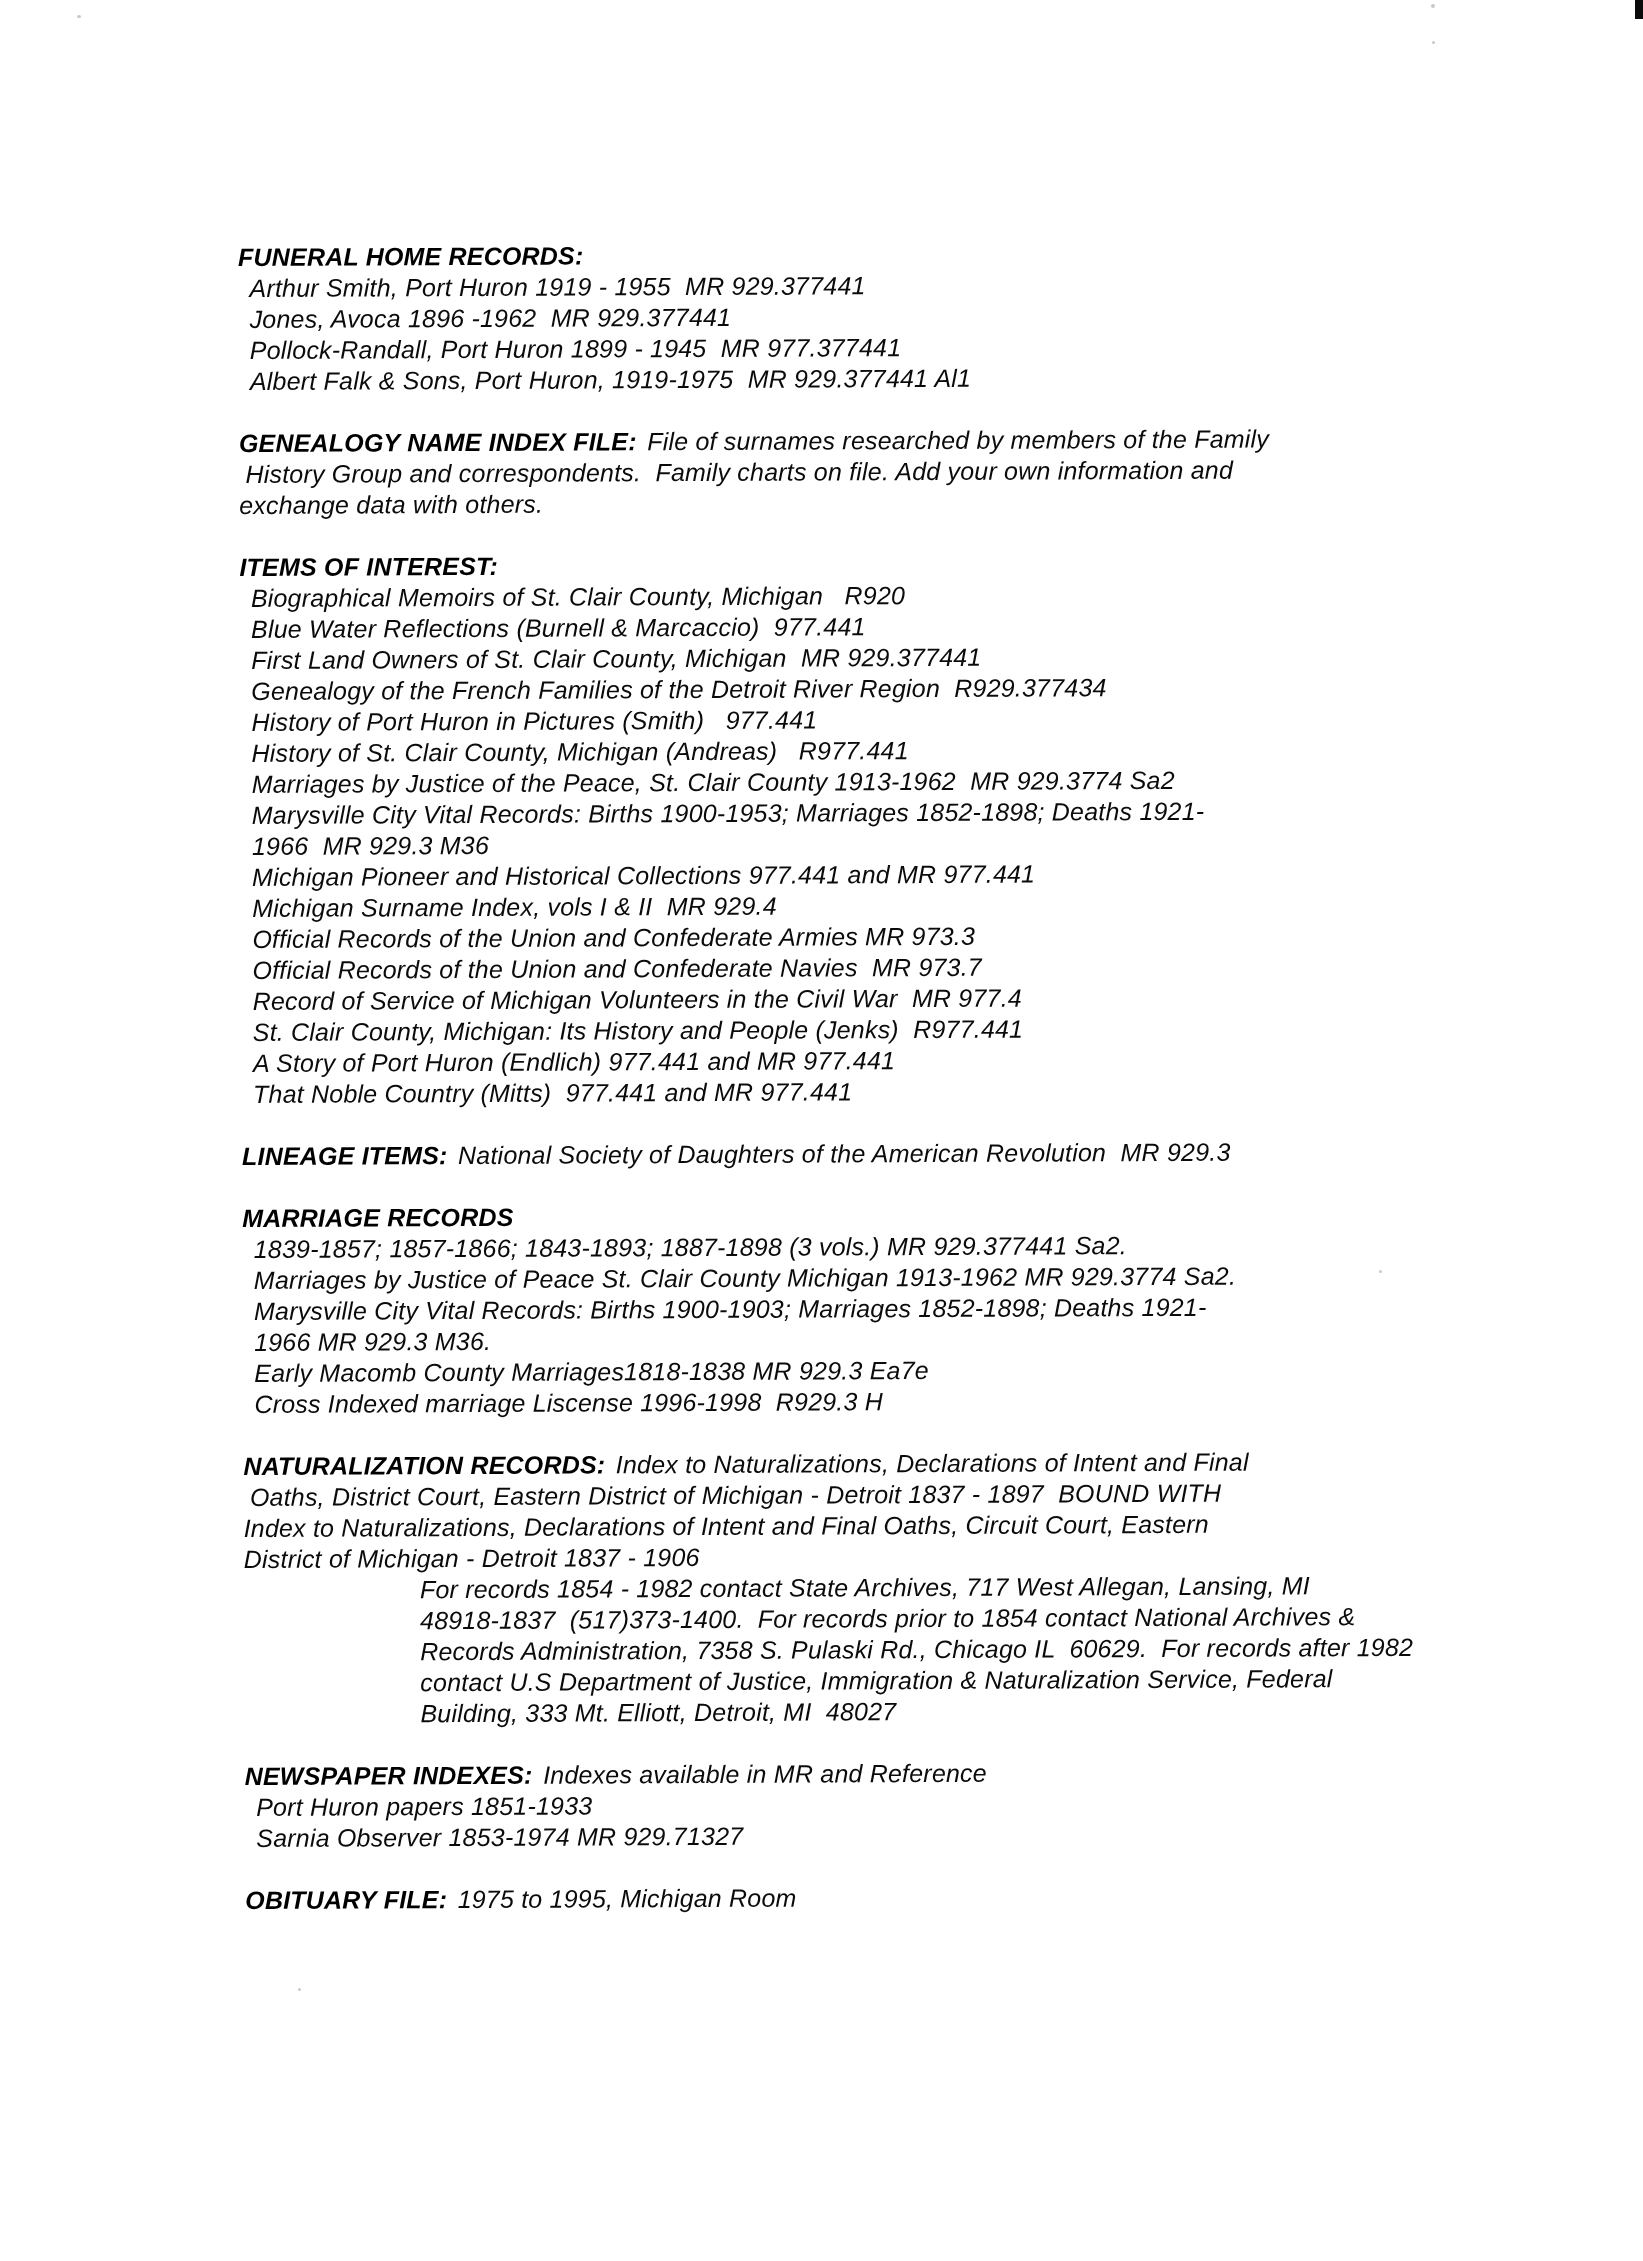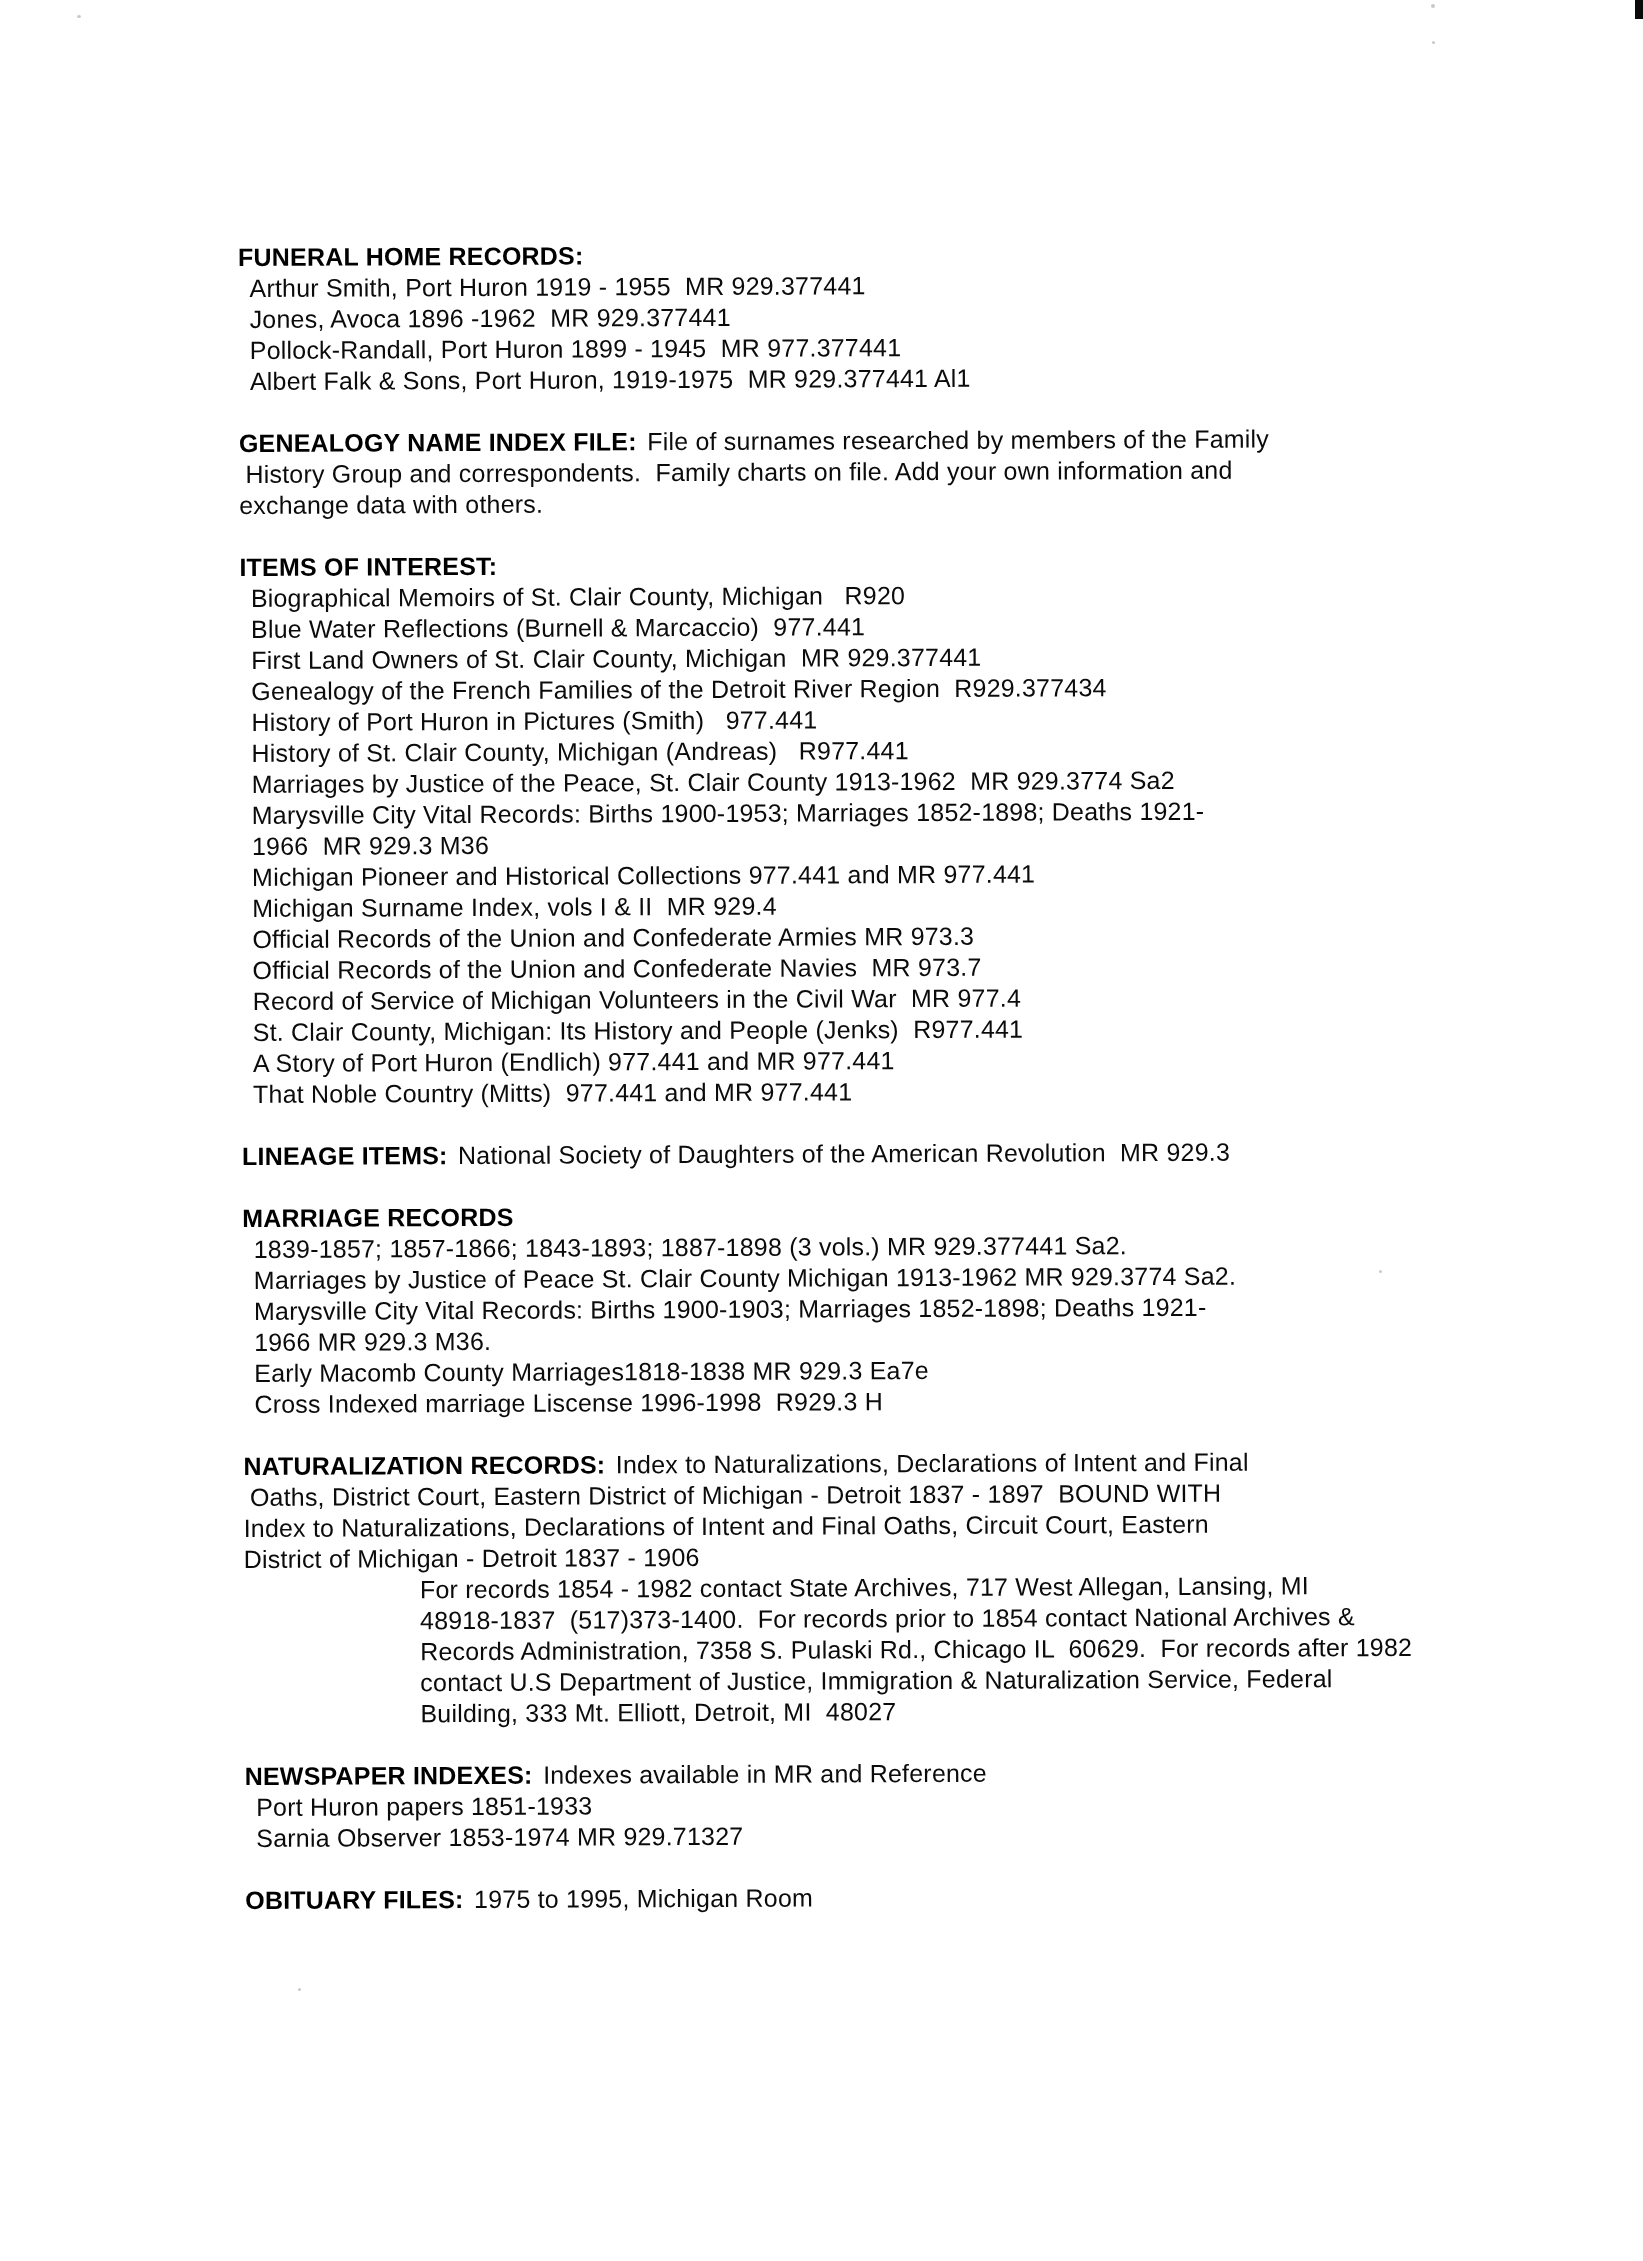--- a/index.html
+++ b/index.html
@@ -11,20 +11,21 @@
     height: 2261px;
     background: #ffffff;
     position: relative;
     overflow: hidden;
     font-family: "Liberation Sans", sans-serif;
   }
   .page {
     position: absolute;
     inset: 0;
     background: #ffffff;
+    font-style: italic;
   }
   .content {
     position: absolute;
     left: 238px;
     top: 242px;
     width: 1257px;
     color: #0b0b0b;
     font-size: 25px;
     line-height: 31px;
     letter-spacing: 0.2px;
@@ -160,21 +161,21 @@
 
     <section>
       <div class="line"><span class="h">NEWSPAPER INDEXES:</span><span class="lead">Indexes available in MR and Reference</span></div>
       <div class="lines">
           <div class="line">Port Huron papers 1851-1933</div>
           <div class="line">Sarnia Observer 1853-1974 MR 929.71327</div>
         </div>
     </section>
 
     <section>
-      <div class="line"><span class="h">OBITUARY FILES:</span><span class="lead">1975 to 1995, Michigan Room</span></div>
+      <div class="line"><span class="h">OBITUARY FILE:</span><span class="lead">1975 to 1995, Michigan Room</span></div>
     </section>
 
   </div>
 
   <div class="mark-tr"></div>
   <div class="speck s1"></div>
   <div class="speck s2"></div>
   <div class="speck s3"></div>
   <div class="speck s4"></div>
   <div class="speck s5"></div>

